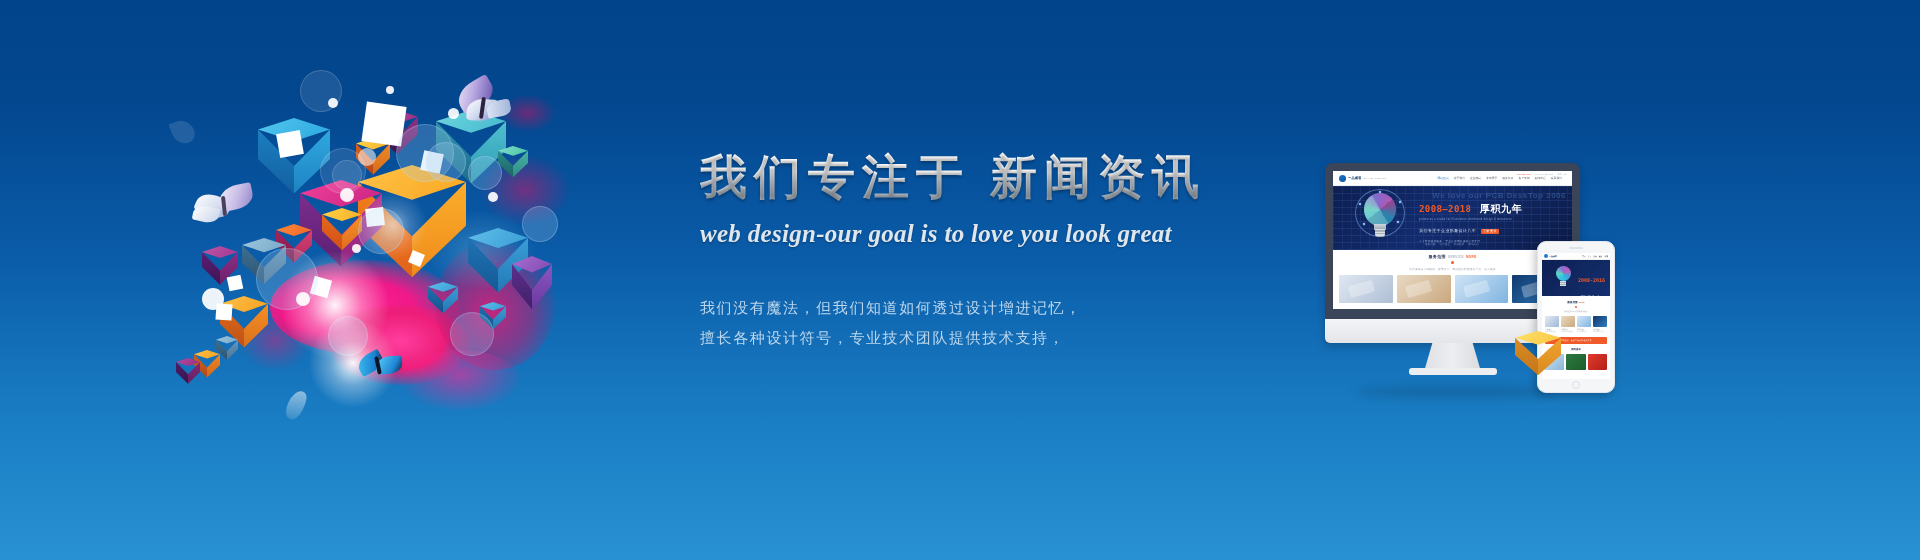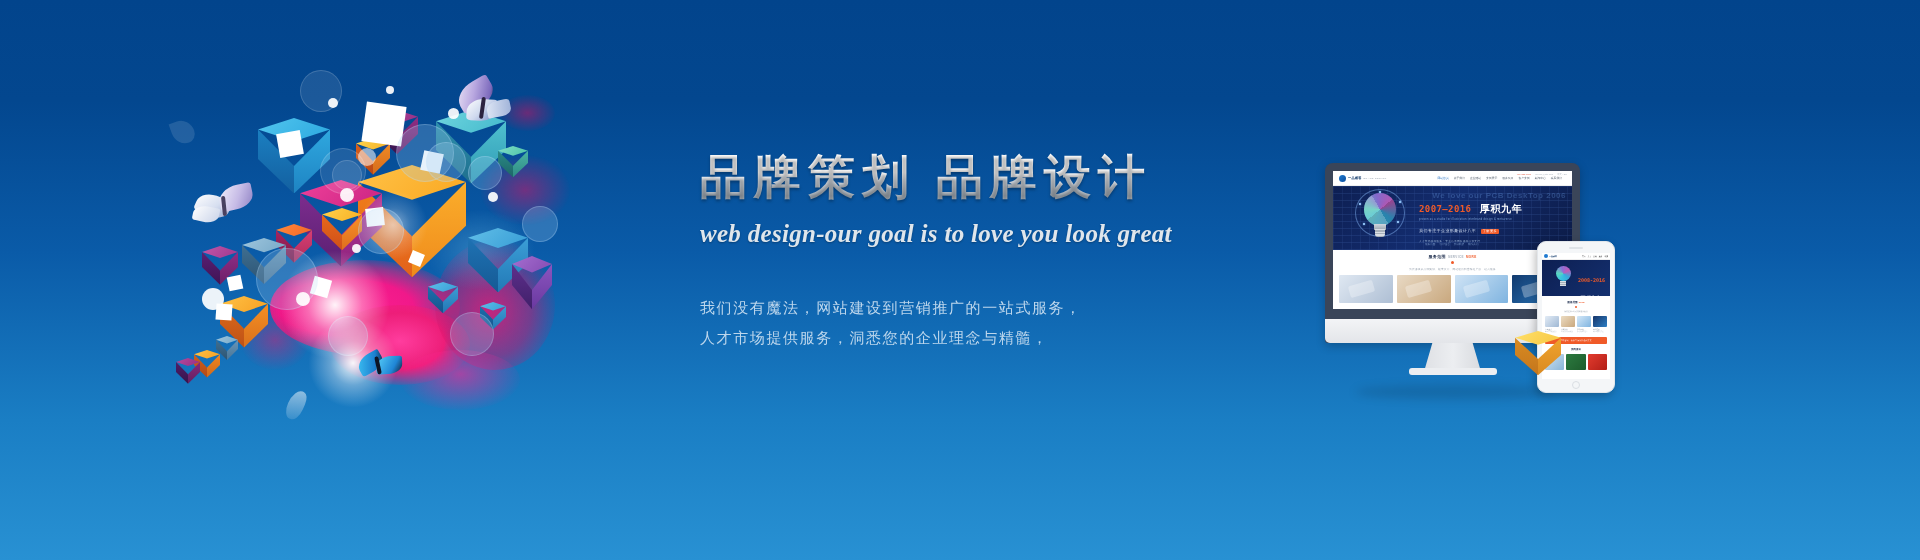--- a/index.html
+++ b/index.html
@@ -392,25 +392,25 @@
       </div>
 
       <div style="position:absolute;left:108px;top:330px;width:16px;height:30px;border-radius:60% 40% 50% 50%;
         background:linear-gradient(160deg,rgba(255,255,255,.55),rgba(255,255,255,.1));transform:rotate(24deg);"></div>
       <div style="position:absolute;left:-8px;top:60px;width:22px;height:24px;border-radius:0 60% 40% 60%;
         background:rgba(255,255,255,.12);transform:rotate(-20deg);"></div>
     </div>
   </div>
 
   <div class="textblock">
-    <div class="headline">品牌策划 品牌设计</div>
+    <div class="headline">我们专注于 新闻资讯</div>
     <div class="subline">web design-our goal is to love you look great</div>
     <div class="bodytext">
-      <p>我们没有魔法，网站建设到营销推广的一站式服务，</p>
-      <p>人才市场提供服务，洞悉您的企业理念与精髓，</p>
+      <p>我们没有魔法，但我们知道如何透过设计增进记忆，</p>
+      <p>擅长各种设计符号，专业技术团队提供技术支持，</p>
     </div>
   </div>
 
   <div class="shadow-ellipse"></div>
   <div class="devices">
 
     <div class="monitor">
       <div class="mon-bezel"></div>
       <div class="mon-screen">
         <div class="site">
@@ -449,21 +449,21 @@
               <div class="bulb-neck"></div>
               <div class="bulb-base"></div>
               <span class="bulb-node" style="left:2px;top:10px;"></span>
               <span class="bulb-node" style="left:42px;top:8px;"></span>
               <span class="bulb-node" style="left:6px;top:30px;"></span>
               <span class="bulb-node" style="left:40px;top:28px;"></span>
               <span class="bulb-node" style="left:22px;top:-2px;"></span>
             </div>
 
             <div class="hero-copy">
-              <span class="hero-years">2007—2016</span>
+              <span class="hero-years">2008—2018</span>
               <span class="hero-cn">厚积九年</span>
               <div class="hero-en">proven as a studio for illustration  interbrand design &amp; metaverse</div>
               <div class="hero-line2">
                 <span>我们专注于企业形象设计八年</span>
                 <span class="hero-tag">了解更多</span>
               </div>
               <div class="hero-small">人才市场提供服务 · 专业技术团队提供技术支持</div>
             </div>
 
             <div class="hero-dots">

